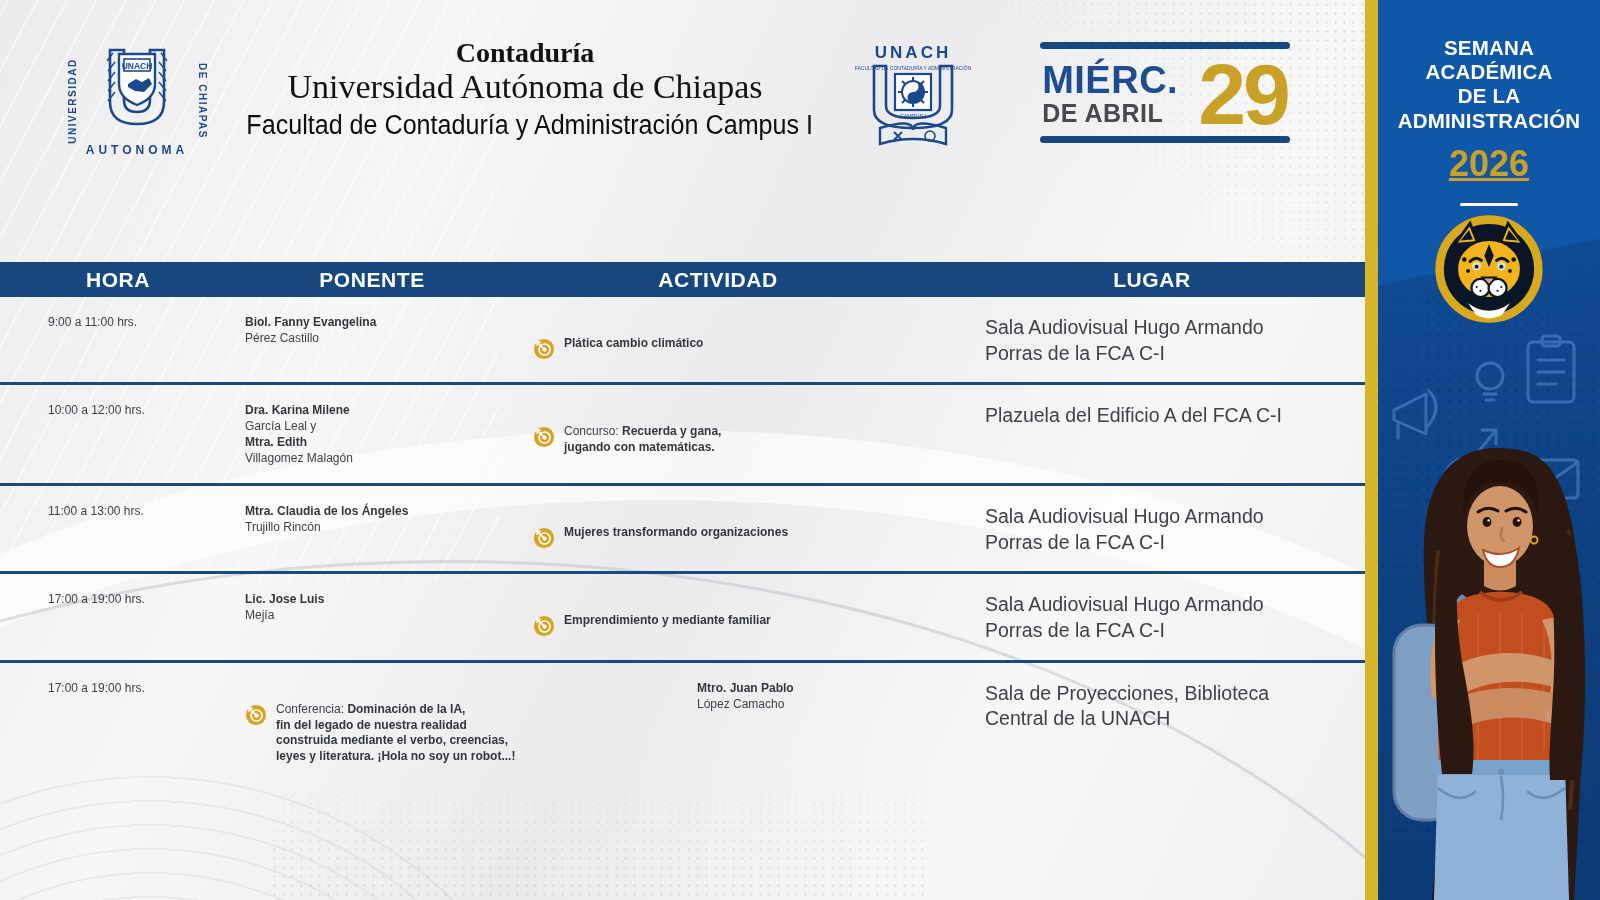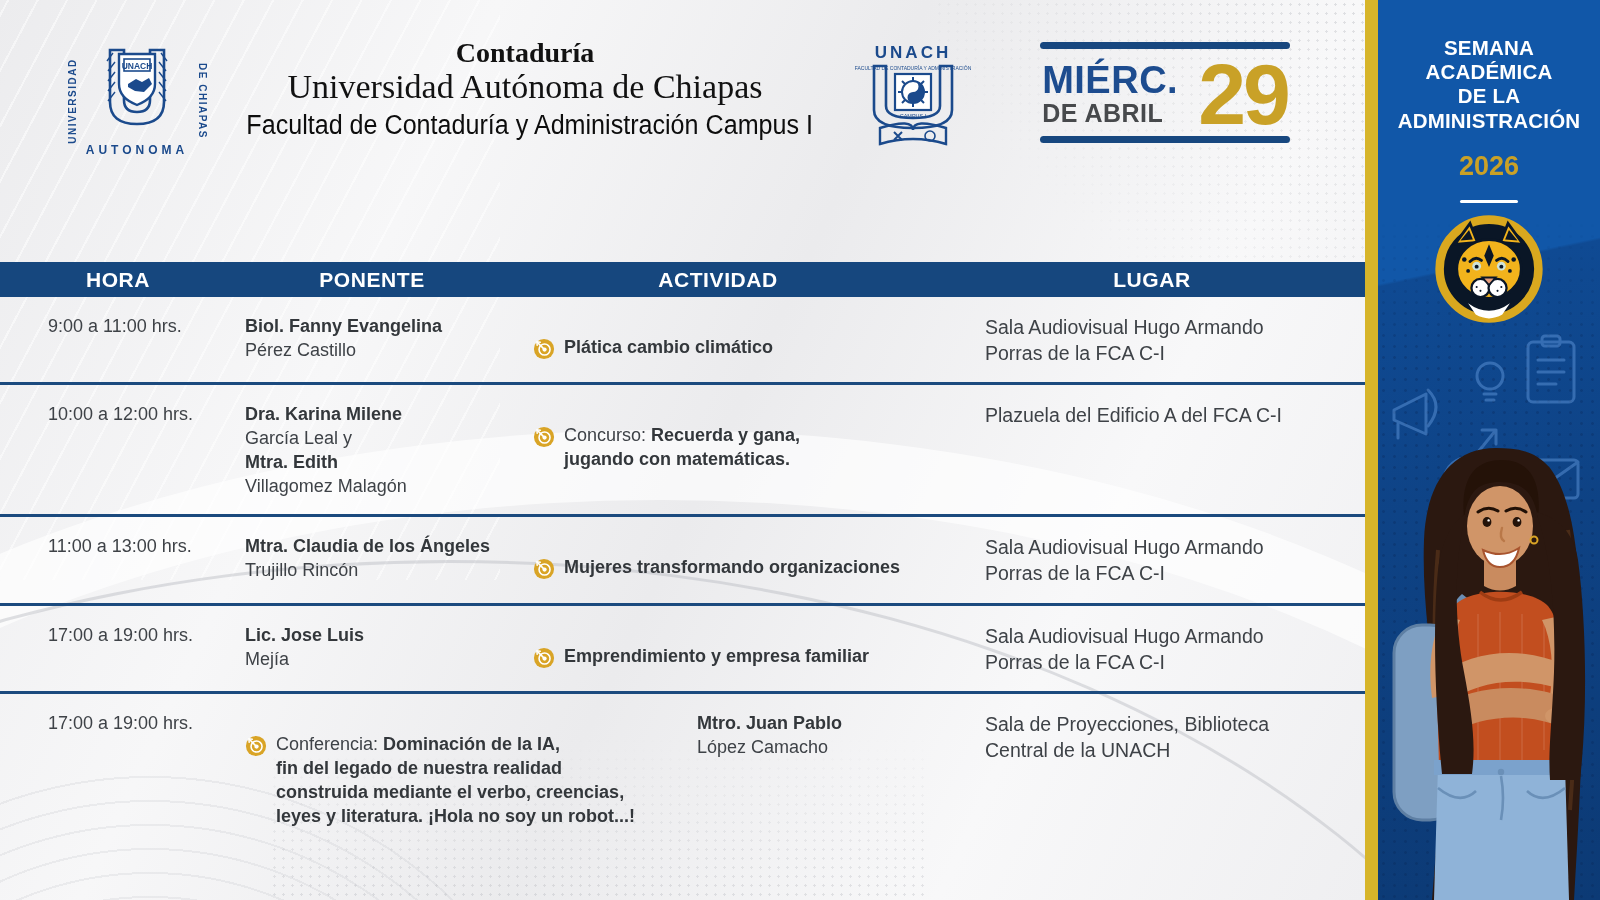--- a/index.html
+++ b/index.html
@@ -74,21 +74,21 @@
     position:absolute; left:0; top:262px; width:1365px; height:35px;
     background:#16477E;
   }
   .thead span {
     position:absolute; top:0; transform:translateX(-50%);
     color:#fff; font-weight:700; font-size:21px; line-height:35px; letter-spacing:.6px;
   }
   .rows { position:absolute; left:0; top:297px; width:1365px; }
   .row { display:flex; padding:18px 0 16px; border-bottom:3px solid #1B4A7E; position:relative; }
   .row:last-child { border-bottom:none; }
-  .cell { font-size:18px; line-height:1.32; color:#3E4247; }
+  .cell { font-size:12px; line-height:1.32; color:#3E4247; }
   .cell.time     { width:245px; padding-left:48px; flex:none; }
   .cell.speaker  { width:288px; flex:none; }
   .cell.speaker .b { font-weight:700; color:#33373B; }
   .cell.activity { width:452px; flex:none; display:flex; gap:9px; align-items:flex-start;margin-top:21px; }
   .act-icon { flex:none; width:22px; height:22px; margin-top:2px; }
   .act-text { white-space:pre-line; }
   .act-text .b { font-weight:700; color:#33373B; }
   .cell.location { flex:1; padding-right:20px; white-space:pre-line; font-size:19.5px; }
 
   
@@ -99,21 +99,21 @@
   }
   .sb-dots {
     position:absolute; inset:0;
     background-image:radial-gradient(rgba(8,36,82,.6) 1.3px, transparent 1.5px);
     background-size:11px 11px; opacity:.45;
     -webkit-mask-image:linear-gradient(180deg, transparent 24%, #000 40%);
     mask-image:linear-gradient(180deg, transparent 24%, #000 40%);
   }
   .sb-title { position:relative; margin-top:36px; text-align:center; color:#ffffff;
               font-weight:700; font-size:20.5px; line-height:1.18; letter-spacing:.2px; }
-  .sb-year  { position:relative; text-align:center; color:#C9A127; font-weight:700; font-size:27px; margin-top:18px; }
+  .sb-year  { position:relative; text-align:center; color:#C9A127; font-weight:700; font-size:36px; margin-top:10px;text-decoration:underline; }
   .sb-div   { position:relative; width:58px; height:3px; background:#ffffff; margin:18px auto 0; border-radius:2px; }
   .mascot   { position:absolute; top:212px; left:50%; transform:translateX(-50%); width:114px; height:114px; }
   .doodles  { position:absolute; top:332px; left:0; width:222px; height:230px; opacity:.5; }
   .student  { position:absolute; bottom:0; left:0; width:222px; height:490px; }
 </style>
 </head>
 <body>
 
 <div class="canvas">
 
@@ -263,21 +263,21 @@
           <div class="cell activity">
             <span class="act-icon">
   <svg viewBox="0 0 24 24" width="22" height="22" aria-hidden="true">
     <circle cx="12" cy="12" r="11" fill="#D9A426"></circle>
     <circle cx="12.6" cy="12.6" r="6" fill="none" stroke="#ffffff" stroke-width="1.7"></circle>
     <circle cx="12.6" cy="12.6" r="2.3" fill="#ffffff"></circle>
     <path d="M4.4 4.4 L11 11" stroke="#ffffff" stroke-width="1.8" stroke-linecap="round"></path>
     <path d="M4.6 8 L4.2 4.2 L8 4.6" fill="none" stroke="#ffffff" stroke-width="1.6" stroke-linecap="round" stroke-linejoin="round"></path>
   </svg>
 </span>
-            <div class="act-text"><span class="b">Emprendimiento y empresa familiar</span></div>
+            <div class="act-text"><span class="b">Emprendimiento y mediante familiar</span></div>
           </div>
           <div class="cell location">Sala Audiovisual Hugo Armando
 Porras de la FCA C-I</div>
         </div>
         <div class="row">
           <div class="cell time">17:00 a 19:00 hrs.</div>
           <div class="cell activity">
             <span class="act-icon">
   <svg viewBox="0 0 24 24" width="22" height="22" aria-hidden="true">
     <circle cx="12" cy="12" r="11" fill="#D9A426"></circle>

